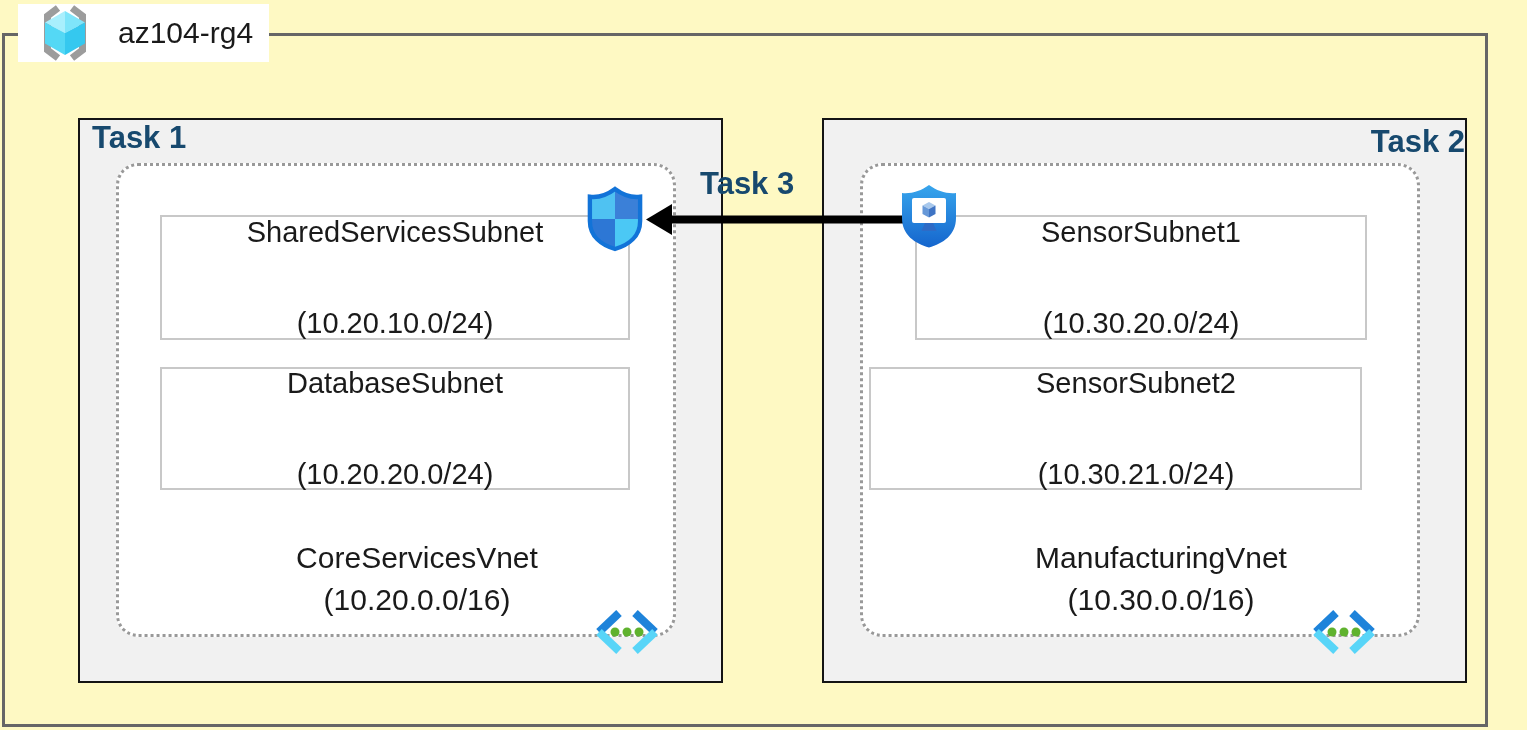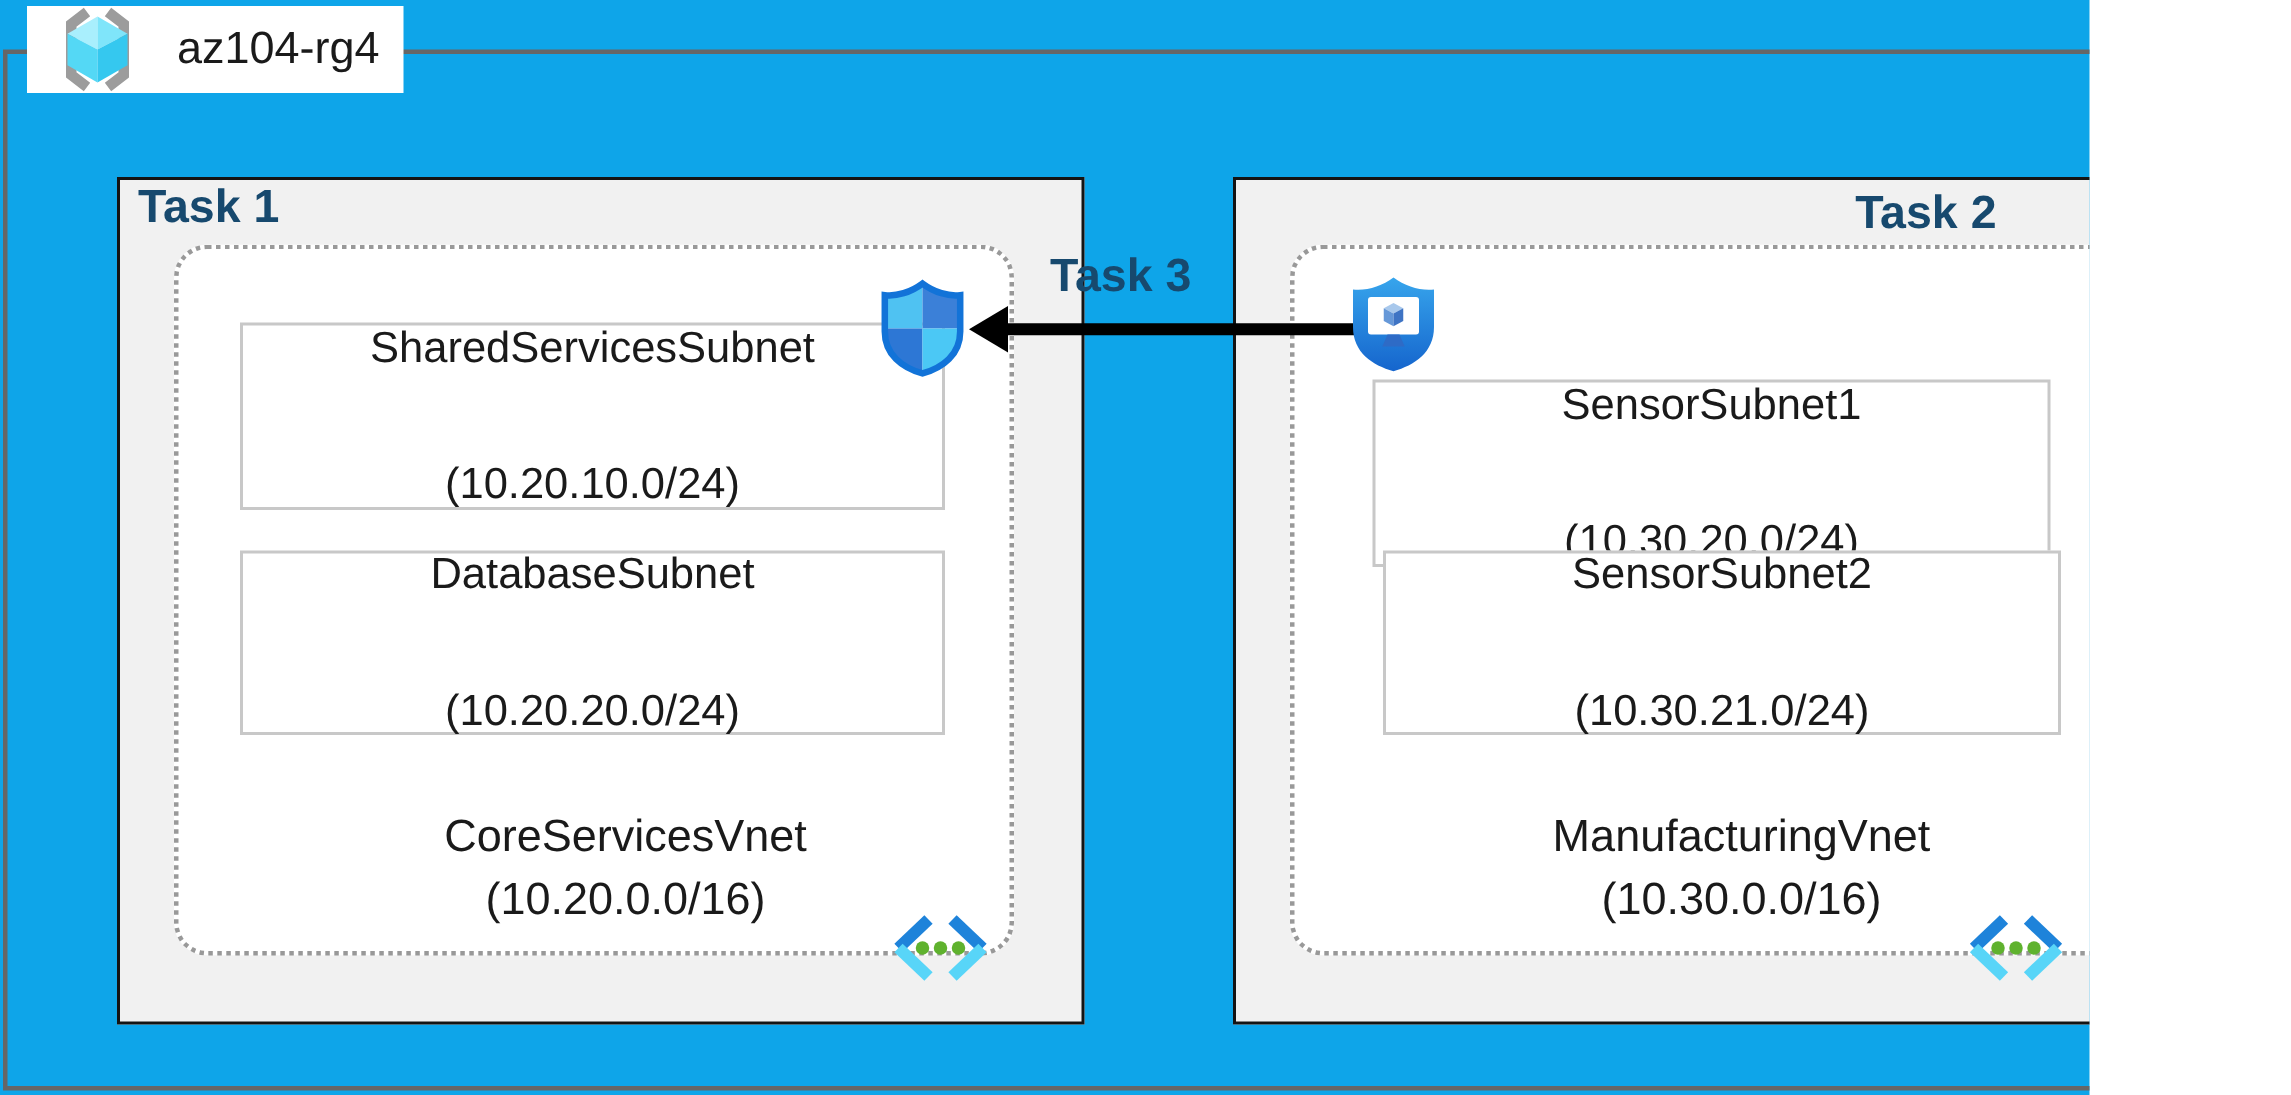--- a/index.html
+++ b/index.html
@@ -1,19 +1,19 @@
 <!DOCTYPE html>
 <html><head>
 <meta charset="utf-8">
 <style>
   html,body{margin:0;padding:0;background:#fff;}
   .canvas{
     position:relative;
-    width:1393px;height:730px;
-    background:#0ea5e9;
+    width:1527px;height:730px;
+    background:#fef9c3;
     font-family:"Liberation Sans", sans-serif;
     color:#1a1a1a;
     overflow:hidden;
   }
   .rg-boundary{
     position:absolute;left:2px;top:33px;
     width:1480px;height:688px;
     border:3px solid #666;
   }
   .rg-label-strip{
@@ -44,22 +44,22 @@
   .vnet-dotted.v1{left:116px;}
   .vnet-dotted.v2{left:860px;}
   .subnet{
     position:absolute;z-index:2;
     background:#fff;border:2px solid #c8c8c8;
     display:flex;flex-direction:column;align-items:center;justify-content:center;
     font-size:29px;line-height:43px;text-align:center;gap:48px;
   }
   .subnet.s1a{left:160px;top:215px;width:466px;height:121px;}
   .subnet.s1b{left:160px;top:367px;width:466px;height:119px;}
-  .subnet.s2a{left:915px;top:215px;width:448px;height:121px;margin-top:38px;}
-  .subnet.s2b{left:922px;top:367px;width:448px;height:119px;}
+  .subnet.s2a{left:915px;top:215px;width:448px;height:121px;}
+  .subnet.s2b{left:869px;top:367px;width:448px;height:119px;padding-left:41px;}
   .vnet-caption{
     position:absolute;top:537px;width:554px;z-index:2;
     font-size:30px;line-height:42px;text-align:center;margin-left:24px;
   }
   .vnet-caption.c1{left:116px;}
   .vnet-caption.c2{left:860px;}
   .icon-abs{position:absolute;}
   .z4{z-index:4;}
   .z5{z-index:5;}
 </style>

